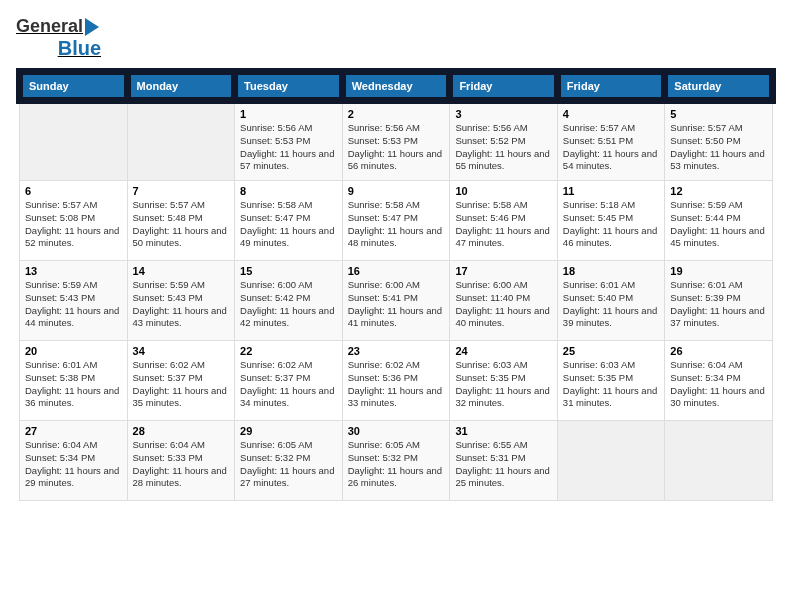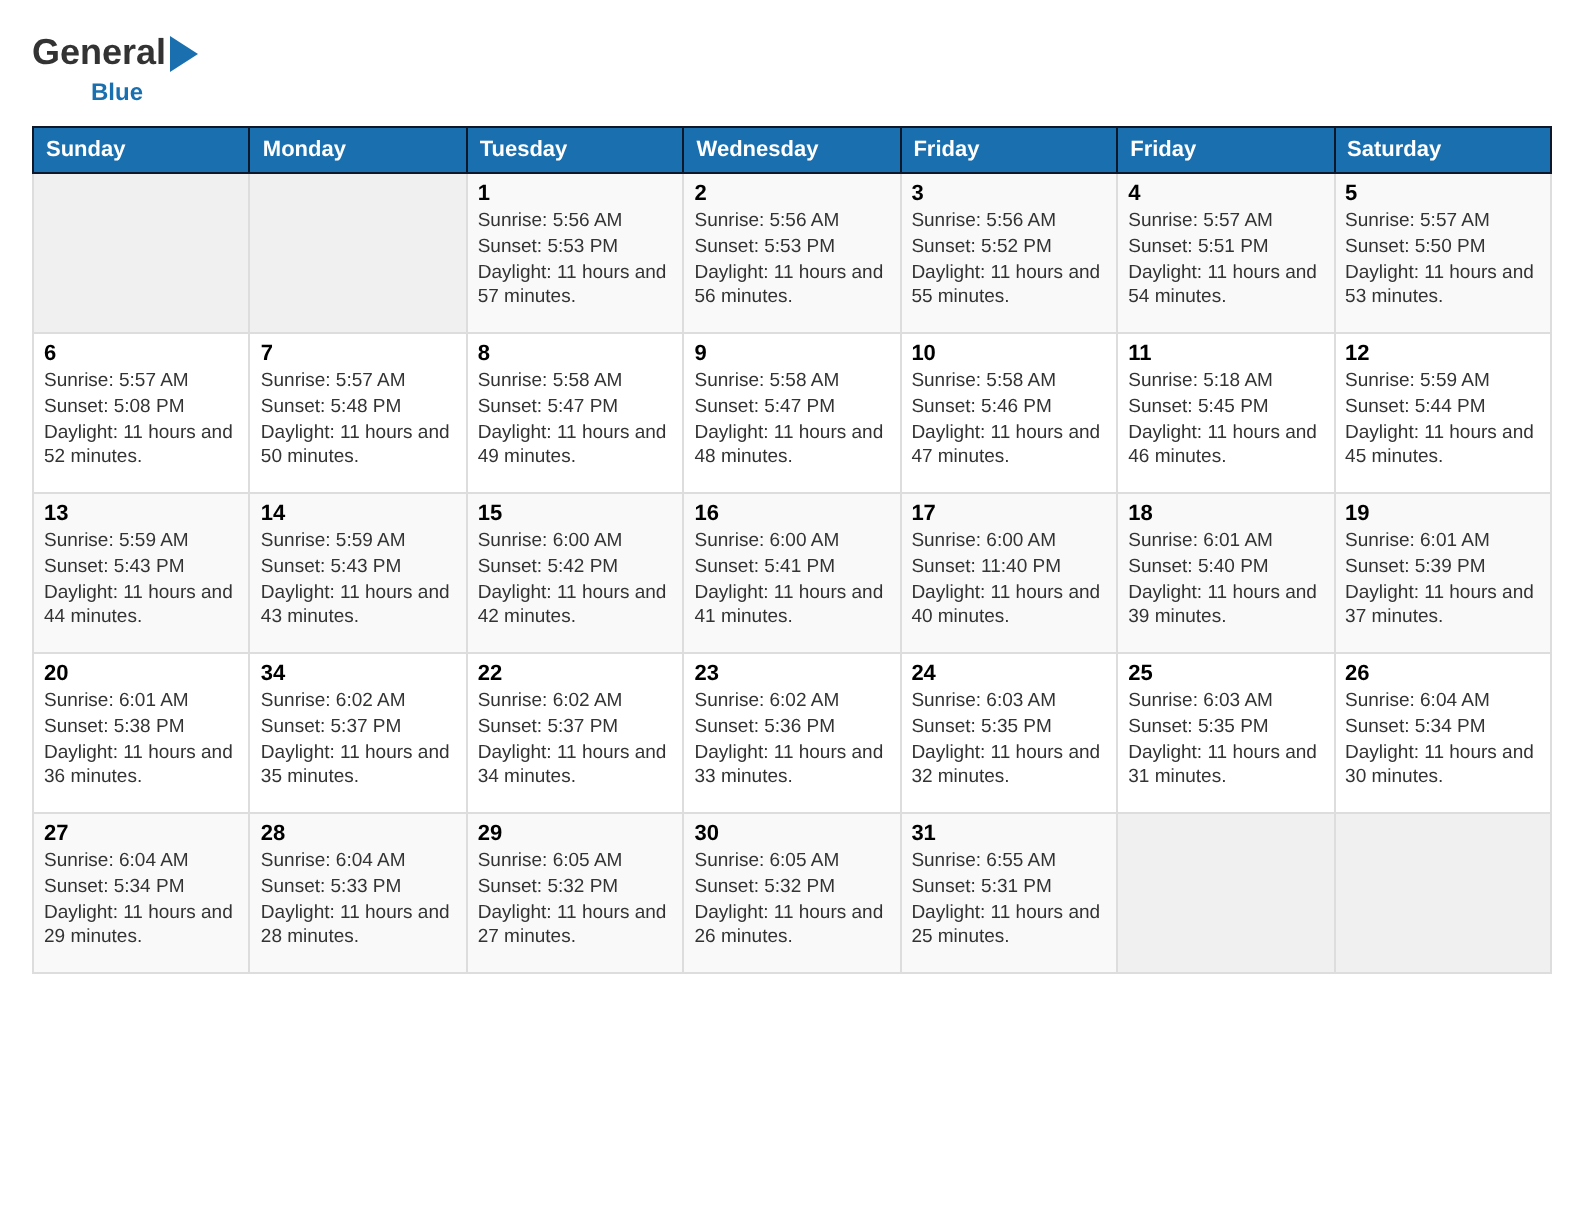--- a/index.html
+++ b/index.html
@@ -12,21 +12,22 @@
     }
     .header {
       display: flex;
       justify-content: space-between;
       align-items: flex-start;
       margin-bottom: 8px;
     }
     .logo {
       display: flex;
       flex-direction: column;
-      align-items: center;
+      align-items: flex-end;
+      text-decoration: underline;
     }
     .logo-line {
       display: flex;
       align-items: center;
     }
     .title-block {
       text-align: right;
     }
     .month-title {
       font-size: 32px;
@@ -42,21 +43,21 @@
       border-collapse: collapse;
       font-size: 10px;
     }
     thead tr th {
       background: #1a6faf;
       color: #fff;
       text-align: left;
       padding: 5px 6px;
       font-size: 11px;
       font-weight: bold;
-      border: 1px solid #0f172a;
+      border: 7px solid #0f172a;
     }
     tbody tr td {
       border: 1px solid #ddd;
       vertical-align: top;
       padding: 4px 5px;
       width: 108px;
       height: 80px;
       background: #fff;
     }
     tbody tr:nth-child(odd) td {
@@ -79,21 +80,21 @@
 </head>
 <body>
 
 <div class="header">
   <div class="logo">
     <div class="logo-line">
       <span style="font-size:18px;font-weight:bold;color:#333;">General</span>
       <span style="display:inline-block;width:0;height:0;border-top:9px solid transparent;border-bottom:9px solid transparent;border-left:14px solid #1a6faf;margin:0 2px;vertical-align:middle;"></span>
     </div>
     <div>
-      <span style="font-size:12px;font-weight:bold;color:#1a6faf;">Blue</span>
+      <span style="font-size:20px;font-weight:bold;color:#1a6faf;">Blue</span>
     </div>
   </div>
   <div class="title-block">
     <div class="month-title"></div>
     <div class="location-title"></div>
   </div>
 </div>
 
 <table>
   <thead>

